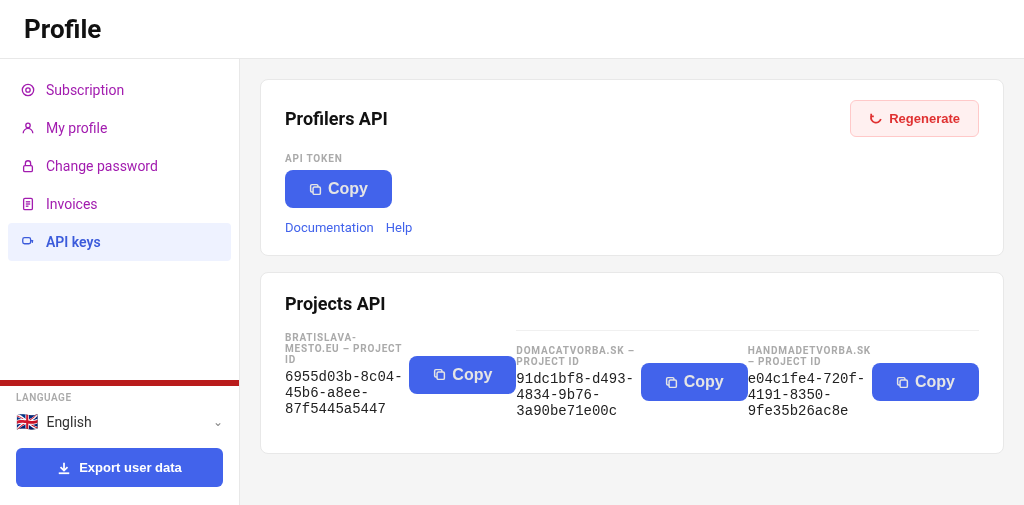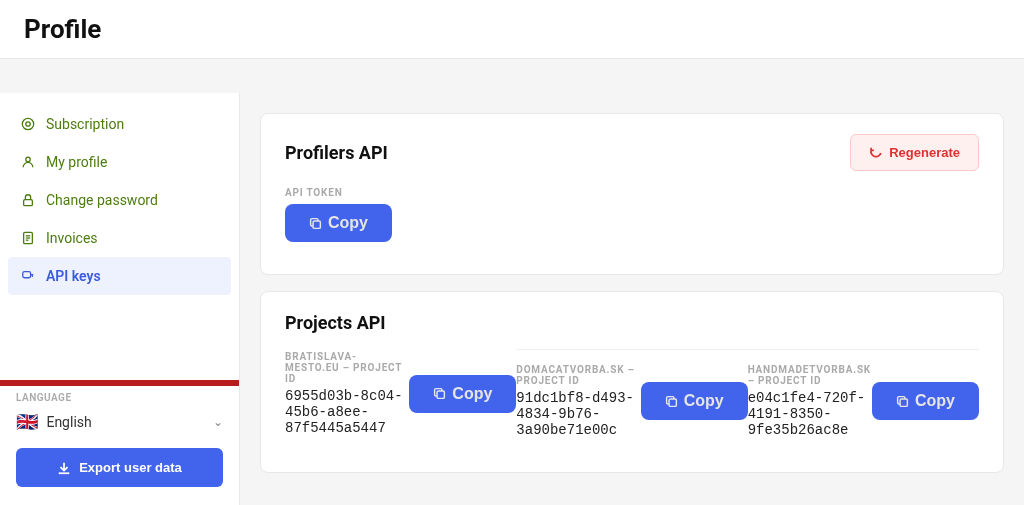--- a/index.html
+++ b/index.html
@@ -7,21 +7,20 @@
       font-family: -apple-system, BlinkMacSystemFont, 'Segoe UI', Roboto, sans-serif;
       background: #f5f5f5;
       color: #333;
       min-height: 505px;
     }
     .page-wrapper {
       display: flex;
       flex-direction: column;
       height: 505px;
       background: #f5f5f5;
-      gap: 34px;
     }
     .page-title-bar {
       background: #fff;
       padding: 14px 24px;
       border-bottom: 1px solid #e8e8e8;
     }
     .page-title {
       font-size: 26px;
       font-weight: 700;
       color: #111;
@@ -43,21 +42,21 @@
     }
     .sidebar-nav {
       flex: 1;
     }
     .sidebar-item {
       display: flex;
       align-items: center;
       gap: 10px;
       padding: 11px 20px;
       cursor: pointer;
-      color: #4d7c0f;
+      color: #a21caf;
       font-size: 14px;
       transition: background 0.15s;
     }
     .sidebar-item.active {
       background: #eef2ff;
       color: #3b5bdb;
       font-weight: 600;
       border-radius: 4px;
       margin: 0 8px;
       padding: 11px 12px;
@@ -350,20 +349,24 @@
             <button class="copy-btn">
               <svg width="13" height="13" viewBox="0 0 16 16" fill="none" stroke="currentColor" stroke-width="1.8">
                 <rect x="5" y="5" width="9" height="9" rx="1.5"></rect>
                 <path d="M11 5V3.5A1.5 1.5 0 009.5 2h-6A1.5 1.5 0 002 3.5v6A1.5 1.5 0 003.5 11H5"></path>
               </svg>
               <span>Copy</span>
             </button>
           </div>
         </div>
 
+        <div class="api-links">
+          <a class="api-link">Documentation</a>
+          <a class="api-link">Help</a>
+        </div>
       </div>
 
       <div class="api-card">
         <div class="api-card-title">
           <span>Projects API</span>
         </div>
 
         <div class="project-rows">
 
           <div class="project-row">

